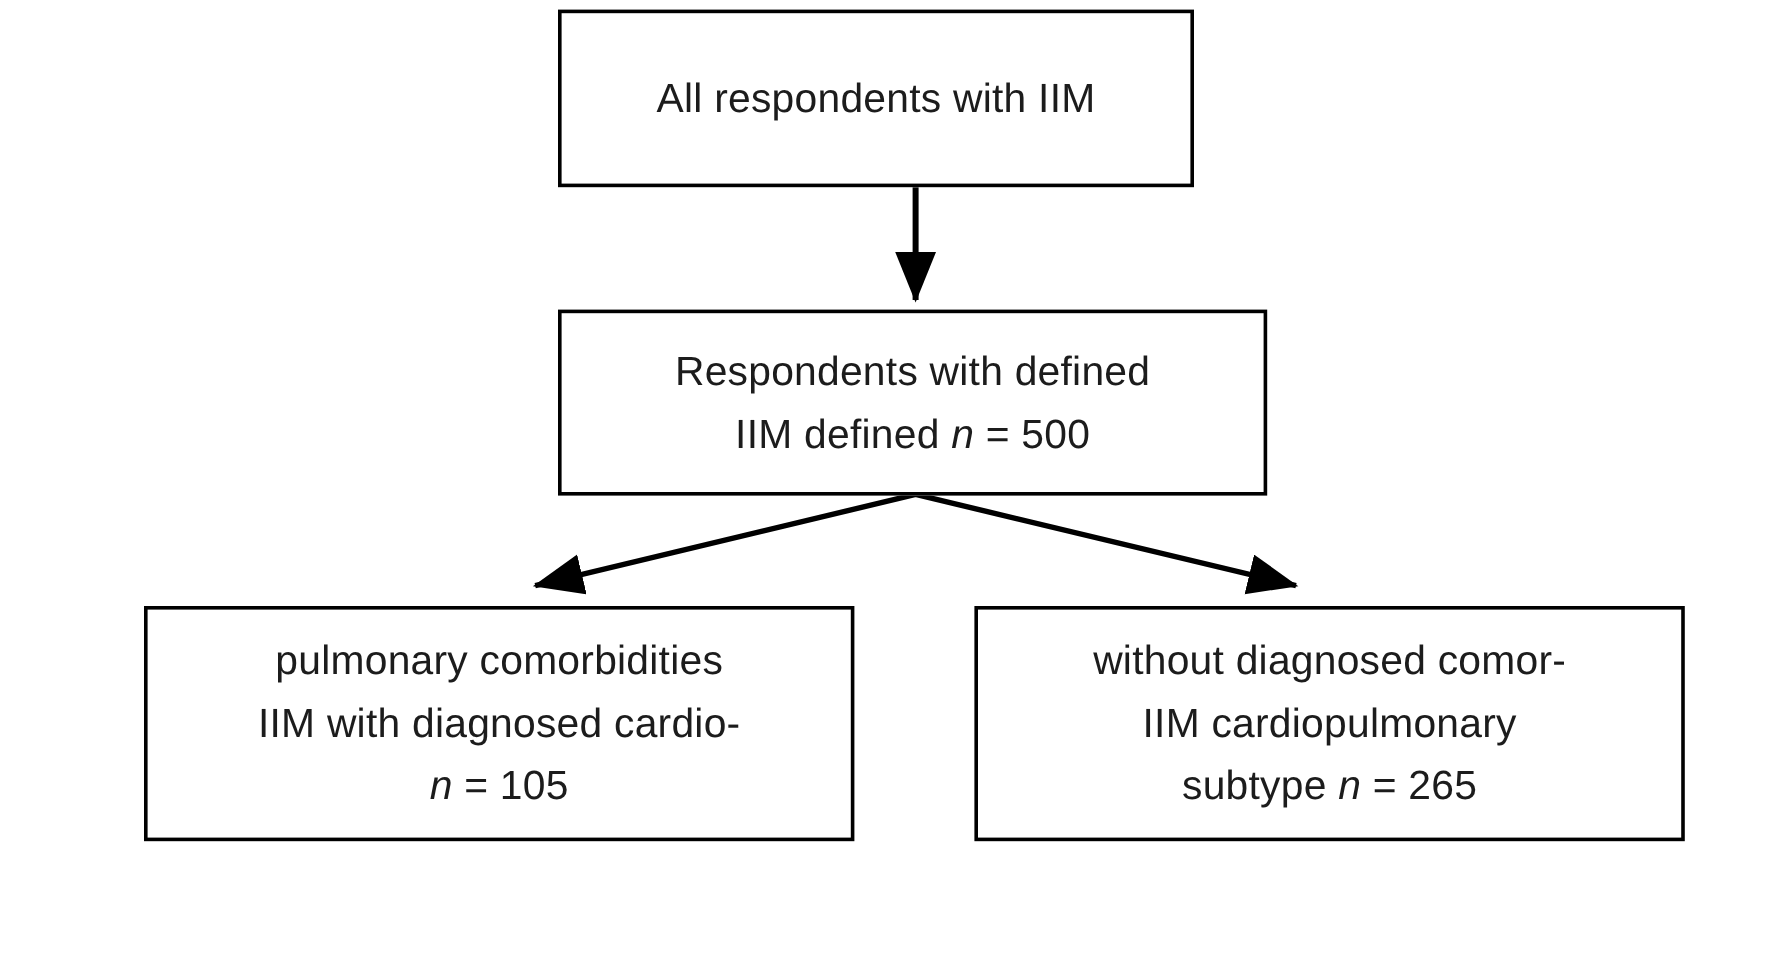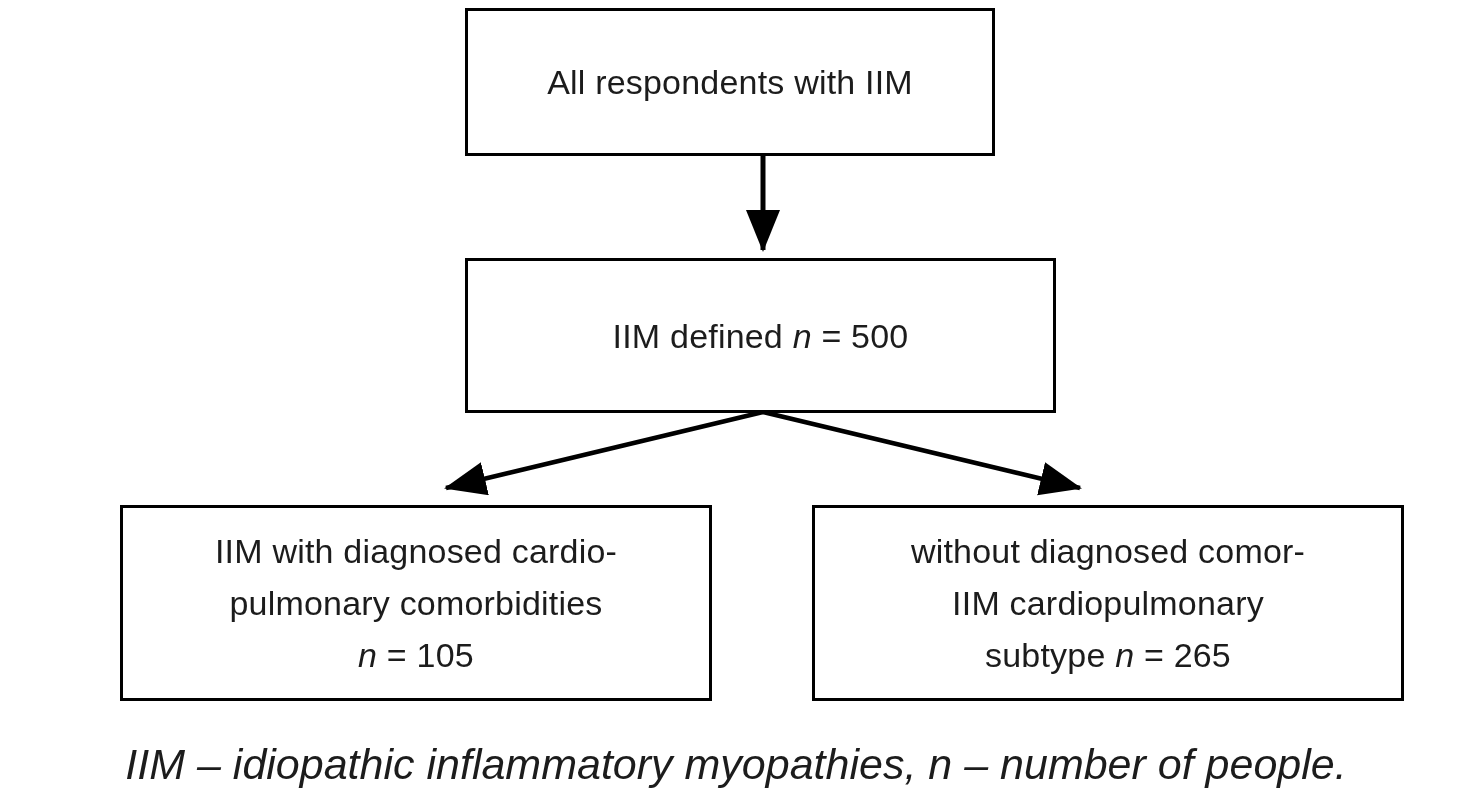--- a/index.html
+++ b/index.html
@@ -67,30 +67,30 @@
     <line x1="763" y1="156" x2="763" y2="250" stroke="#000000" stroke-width="5" marker-end="url(#ah)"></line>
     <line x1="763" y1="412" x2="446" y2="488" stroke="#000000" stroke-width="4.5" marker-end="url(#ah)"></line>
     <line x1="763" y1="412" x2="1080" y2="488" stroke="#000000" stroke-width="4.5" marker-end="url(#ah)"></line>
   </svg>
 
   <div class="flow-box box-top">
     <div>All respondents with IIM</div>
   </div>
 
   <div class="flow-box box-middle">
+    <div>Respondents with defined</div>
     <div><span>IIM defined </span><span class="n-var">n</span><span> = 500</span></div>
   </div>
 
   <div class="flow-box box-left">
+    <div>pulmonary comorbidities</div>
     <div>IIM with diagnosed cardio-</div>
-    <div>pulmonary comorbidities</div>
     <div><span class="n-var">n</span><span> = 105</span></div>
   </div>
 
   <div class="flow-box box-right">
     <div>without diagnosed comor-</div>
     <div>IIM cardiopulmonary</div>
     <div><span>subtype </span><span class="n-var">n</span><span> = 265</span></div>
   </div>
 
-  <div class="caption">IIM – idiopathic inflammatory myopathies, n – number of people.</div>
 
 </div>
 
 </body></html>

